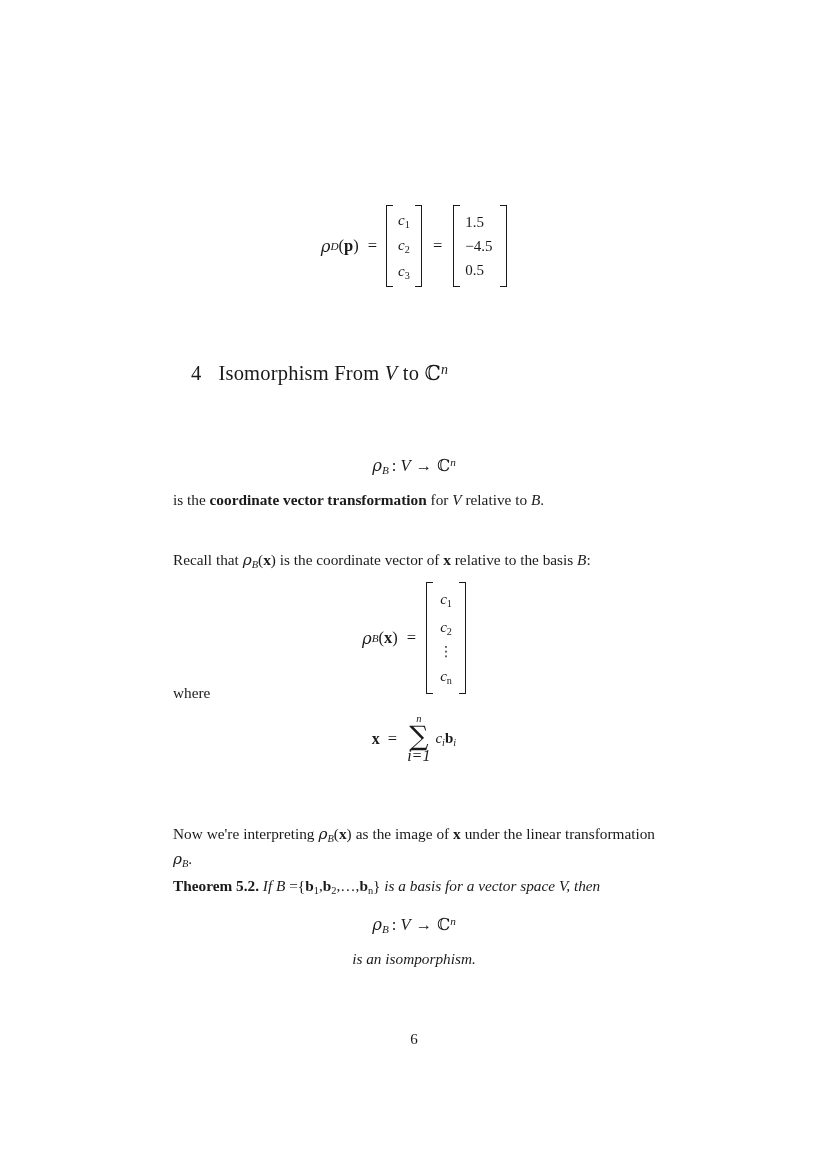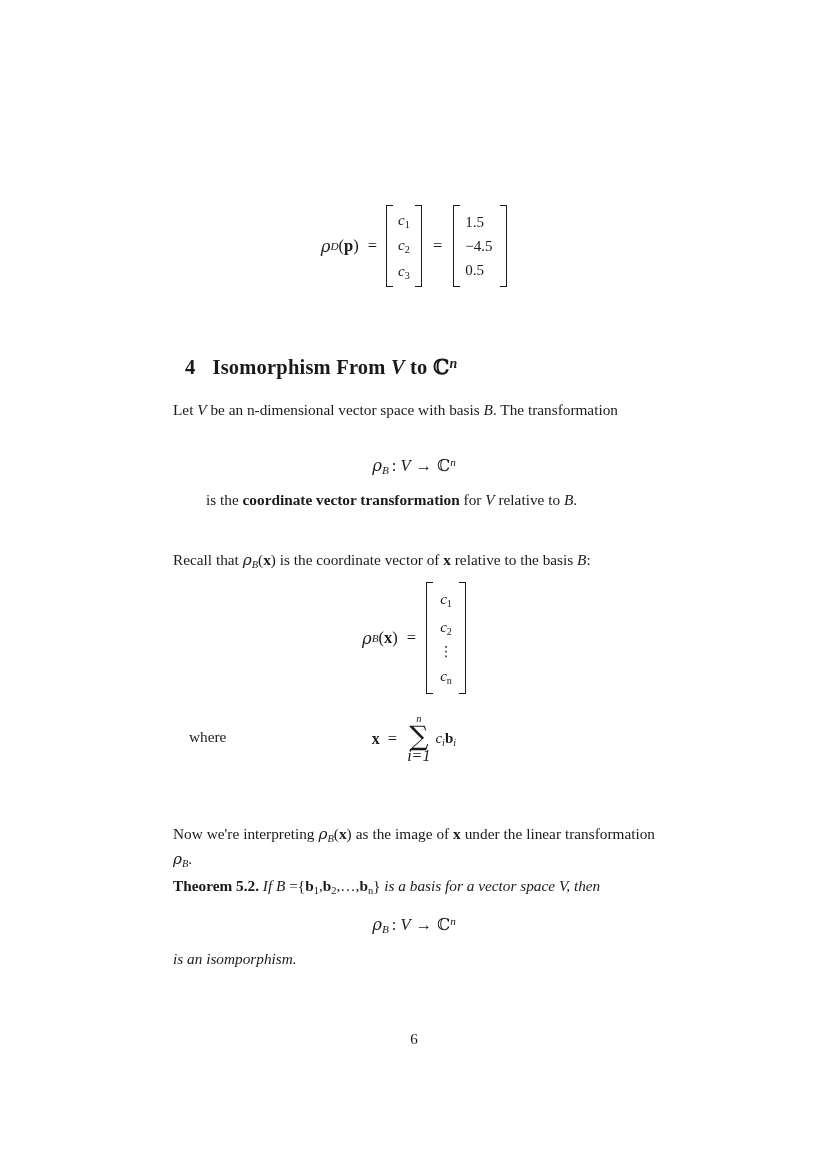--- a/index.html
+++ b/index.html
@@ -88,22 +88,22 @@
     line-height: 1;
     margin: 0 2px;
   }
   .sum-lim-top { font-size: 10.5px; font-style: italic; margin-bottom: -1px; }
   .sum-sym { font-size: 27px; font-family: "DejaVu Serif", serif; line-height: 0.92; }
   .sum-lim-bot { font-size: 16px; font-style: italic; margin-top: 0px; }
 
   
   h2.section {
     font-size: 20.5px;
-    font-weight: bold;
-    margin: 12px;
+    font-weight: normal;
+    margin: 18px;
     letter-spacing: 0.2px;
   }
   h2.section .num { margin-right: 17px; }
 
   .defhead {
     font-weight: bold;
     font-size: 15.3px;
   }
   p.body {
     font-size: 15.3px;
@@ -163,33 +163,27 @@
     </div>
 
     <h2 class="section blk" style="top:343px; left:0; width:482px;">
       <span class="num">4</span><span>Isomorphism From</span>
       <span class="mi">V</span>
       <span>to</span>
       <span class="bbC">ℂ</span><sup class="s">n</sup>
     </h2>
 
     <div class="blk" style="top:396px; left:0; width:482px;">
-      <p class="body nojust" style="margin-top:3px;">
-        <span>Let</span>
-        <span class="mi">V</span>
-        <span>be an n-dimensional vector space with basis</span>
-        <span class="mi">B</span><span>. The transformation</span>
-      </p>
     </div>
 
     <div class="blk display" style="top:456px; left:0; width:482px;">
       <span class="mgreek">ρ</span><sub class="s">B</sub><span style="display:inline-block;width:3px"></span><span class="mrm">:</span><span style="display:inline-block;width:4px"></span><span class="mi">V</span><span style="display:inline-block;width:5px"></span><span class="mrm">→</span><span style="display:inline-block;width:5px"></span><span class="bbC">ℂ</span><sup class="s">n</sup>
     </div>
 
-    <p class="body blk nojust" style="top:489px; left:0; width:482px;margin-left:33px;">
+    <p class="body blk nojust" style="top:489px; left:0; width:482px;">
       <span>is the</span>
       <span class="bold">coordinate vector transformation</span>
       <span>for</span>
       <span class="mi">V</span>
       <span>relative to</span>
       <span class="mi">B</span><span>.</span>
     </p>
 
     <p class="body blk nojust" style="top:549px; left:0; width:482px;">
       <span>Recall that</span>
@@ -214,21 +208,21 @@
         <span class="mcol" style="padding:4px 4px; line-height:1.85;">
           <span><span class="mi">c</span><sub class="sr">1</sub></span>
           <span><span class="mi">c</span><sub class="sr">2</sub></span>
           <span class="vdots">⋮</span>
           <span><span class="mi">c</span><sub class="sr">n</sub></span>
         </span>
         <span class="brk r"></span>
       </span>
     </div>
 
-    <p class="body blk nojust" style="top:682px; left:16px; width:482px;margin-top:44px;">where</p>
+    <p class="body blk nojust" style="top:682px; left:0; width:482px;">where</p>
 
     <div class="blk display" style="top:714px; left:0; width:482px;">
       <span class="matrix" style="align-items:center;">
         <span class="mbf" style="font-size:16px;">x</span>
         <span style="display:inline-block;width:8px"></span>
         <span class="mrm">=</span>
         <span style="display:inline-block;width:8px"></span>
         <span class="sumwrap">
           <span class="sum-lim-top">n</span>
           <span class="sum-sym">∑</span>
@@ -258,18 +252,18 @@
         <span class="mrm">=</span><span class="mrm">{</span><span class="mbf">b</span><sub class="sr">1</sub><span class="mrm">,</span><span class="mbf">b</span><sub class="sr">2</sub><span class="mrm">,…,</span><span class="mbf">b</span><sub class="sr">n</sub><span class="mrm">}</span>
         <span>is a basis for a vector space</span>
         <span class="mi">V</span><span>, then</span>
       </span>
     </p>
 
     <div class="blk display" style="top:915px; left:0; width:482px;">
       <span class="mgreek">ρ</span><sub class="s">B</sub><span style="display:inline-block;width:3px"></span><span class="mrm">:</span><span style="display:inline-block;width:4px"></span><span class="mi">V</span><span style="display:inline-block;width:5px"></span><span class="mrm">→</span><span style="display:inline-block;width:5px"></span><span class="bbC">ℂ</span><sup class="s">n</sup>
     </div>
 
-    <p class="body blk nojust ital" style="top:948px; left:0; width:482px;">is an isomporphism.</p>
+    <p class="body blk nojust ital" style="top:948px; left:0; width:482px;text-align:center;">is an isomporphism.</p>
 
   </div>
 
   <div class="pagenum" style="top:1031px;">6</div>
 </div>
 
 </body></html>

